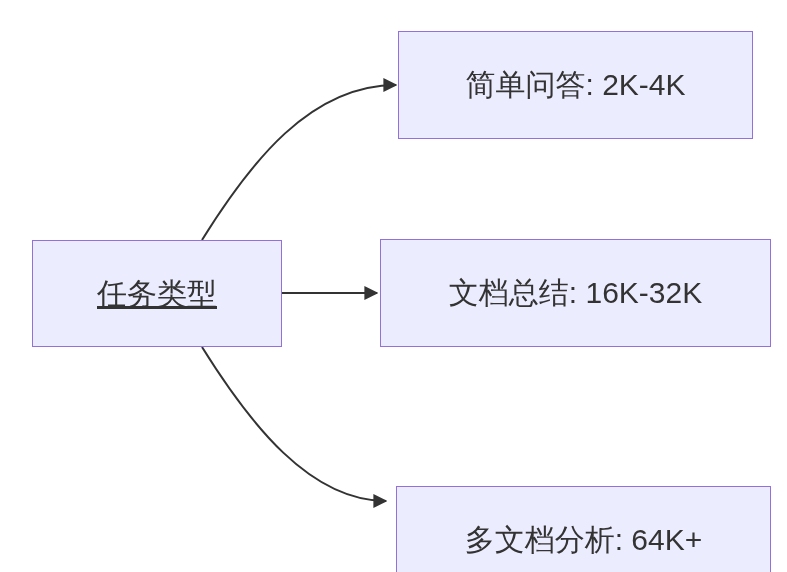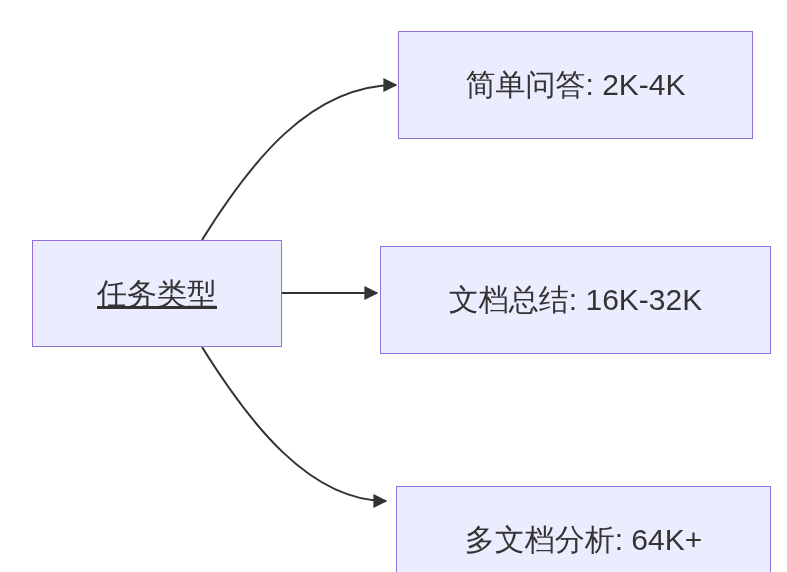--- a/index.html
+++ b/index.html
@@ -43,21 +43,21 @@
     align-items: center;
     justify-content: center;
     text-align: center;
     font-size: 30px;
     line-height: 1.2;
     color: var(--text);
     white-space: nowrap;
   }
   .node-root          { left: 32px;  top: 240px; width: 250px; height: 107px; text-decoration: underline; }
   .node-branch-top    { left: 398px; top: 31px;  width: 355px; height: 108px; }
-  .node-branch-middle { left: 380px; top: 239px; width: 391px; height: 108px; margin-top: 7px; }
+  .node-branch-middle { left: 380px; top: 239px; width: 391px; height: 108px; }
   .node-branch-bottom { left: 396px; top: 445px; width: 375px; height: 107px; margin-top: 41px; }
 </style>
 </head>
 <body>
 
 <div class="canvas">
 
   <svg class="edges" viewBox="0 0 787 572" xmlns="http://www.w3.org/2000/svg" aria-hidden="true">
     <defs>
       <marker id="arrowhead" viewBox="0 0 10 10" refX="9" refY="5" markerWidth="7" markerHeight="7" orient="auto">

